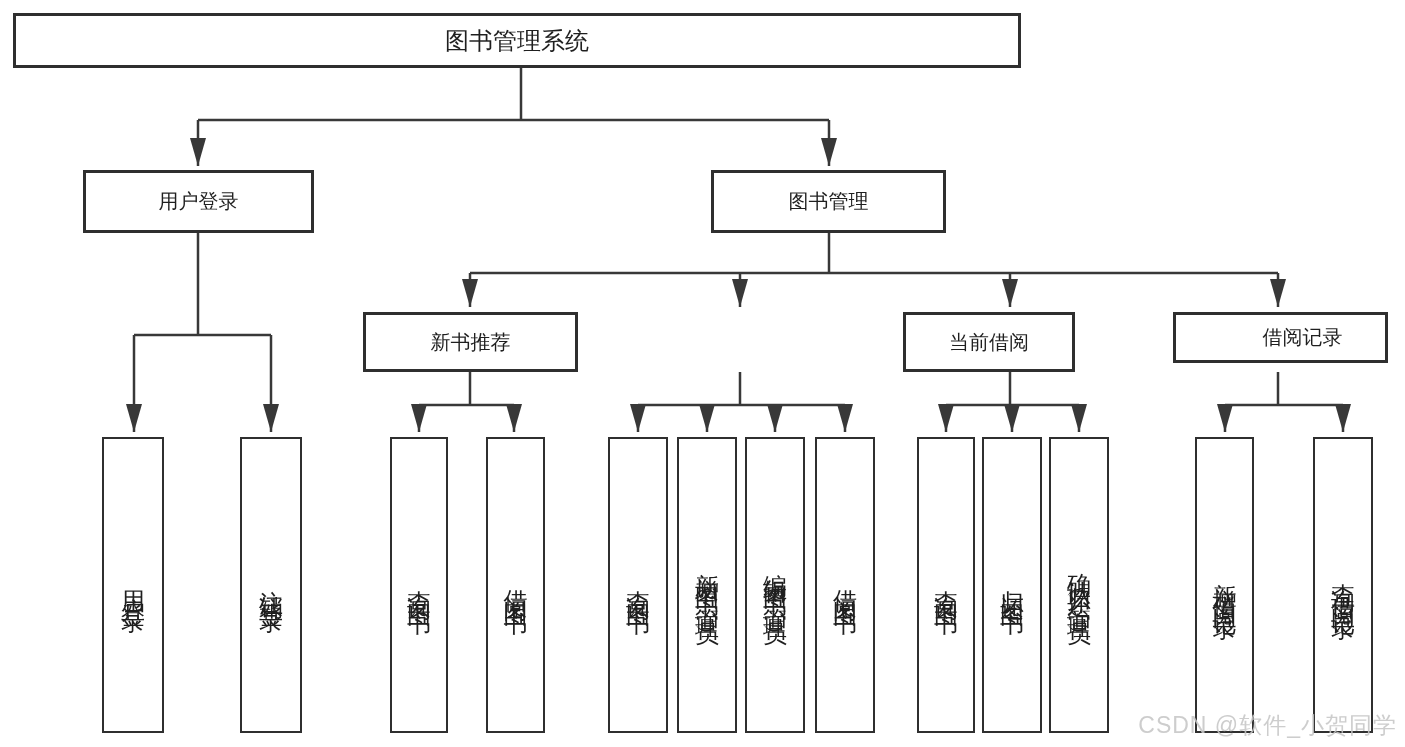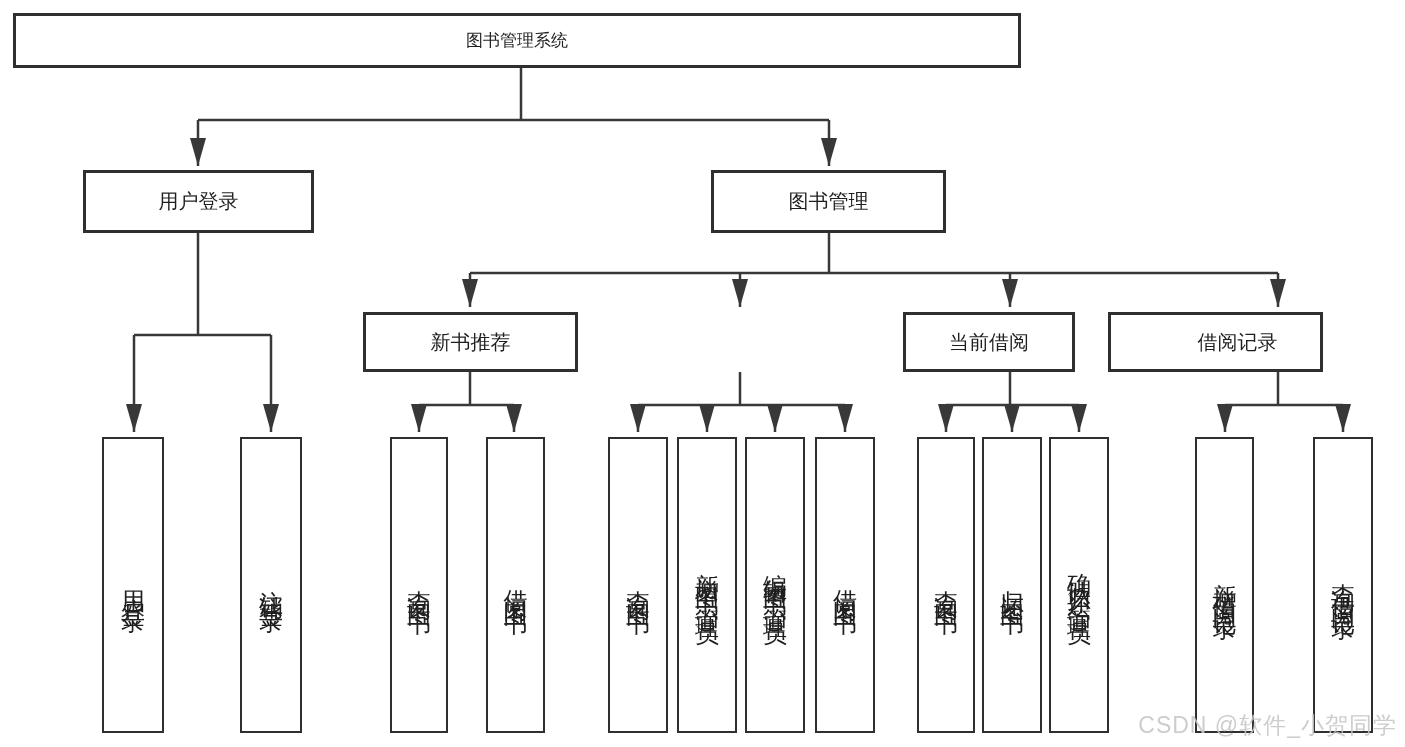--- a/index.html
+++ b/index.html
@@ -13,21 +13,21 @@
   }
   .wires{position:absolute;left:0;top:0;pointer-events:none;}
   .box{
     position:absolute;
     box-sizing:border-box;
     background:#ffffff;
     border:3px solid #2f2f2f;
     display:flex;align-items:center;justify-content:center;
     text-align:center;
   }
-  .lvl1{font-size:17px;}
+  .lvl1{font-size:24px;}
   .lvl2{font-size:20px;}
   .lvl3{font-size:20px;}
   .leaf{
     border-width:2.5px;
     font-size:24px;
   }
   .leaf .vtext{
     writing-mode:vertical-rl;
     letter-spacing:7px;
     line-height:1;
@@ -103,21 +103,21 @@
   <div class="box lvl2" style="left:711px;top:170px;width:235px;height:63px;">
     <span>图书管理</span>
   </div>
 
   <div class="box lvl3" style="left:363px;top:312px;width:215px;height:60px;">
     <span>新书推荐</span>
   </div>
   <div class="box lvl3" style="left:903px;top:312px;width:172px;height:60px;">
     <span>当前借阅</span>
   </div>
-  <div class="box lvl3" style="left:1108px;top:312px;width:215px;height:60px;padding-left:44px;">
+  <div class="box lvl3" style="left:1173px;top:312px;width:215px;height:51px;padding-left:44px;">
     <span>借阅记录</span>
   </div>
 
   <div class="box leaf" style="left:102px;top:437px;width:62px;height:296px;">
     <span class="vtext">用户登录</span>
   </div>
   <div class="box leaf" style="left:240px;top:437px;width:62px;height:296px;">
     <span class="vtext">注销登录</span>
   </div>
 

